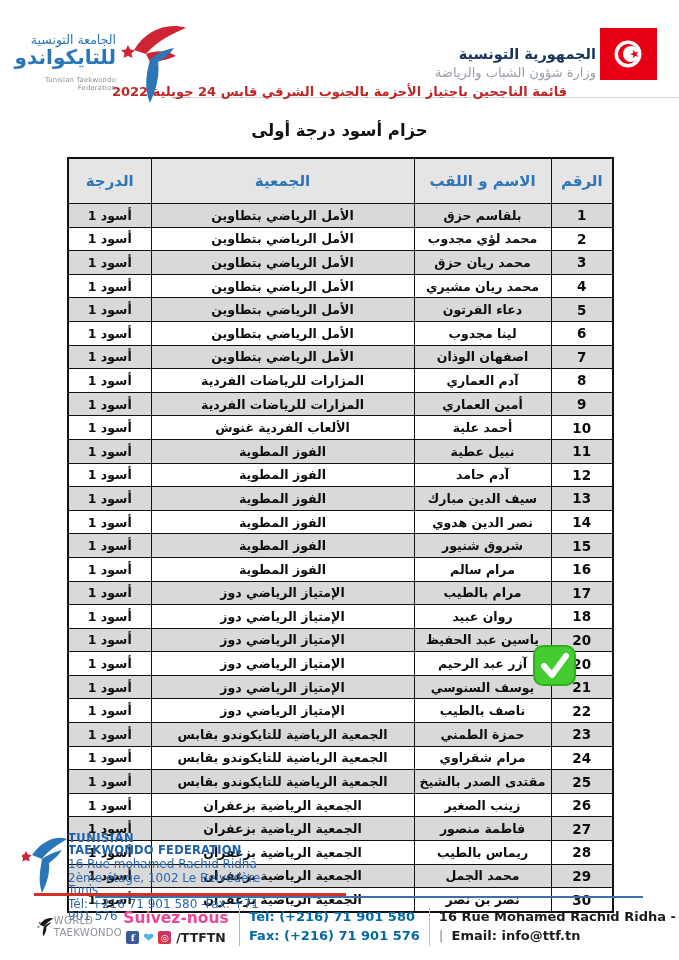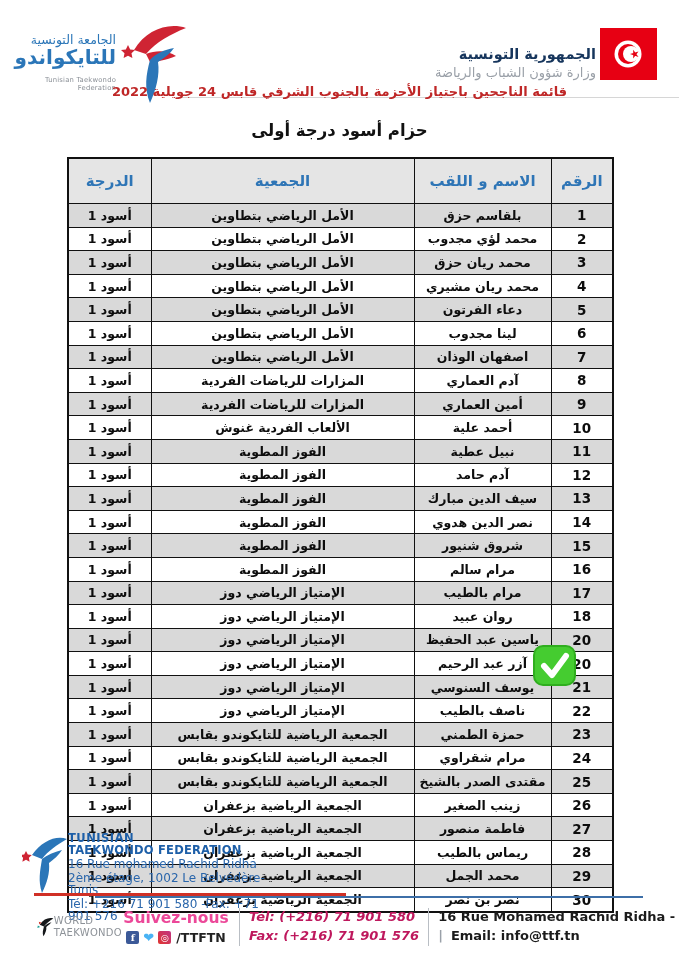--- a/index.html
+++ b/index.html
@@ -63,21 +63,21 @@
   .follow-block{width:108px;flex:none;text-align:center;}
   .follow-label{color:#ec4899;font-size:15.5px;font-weight:bold;}
   .social-row{display:flex;align-items:center;justify-content:center;gap:3px;margin-top:3px;}
   .soc{width:13px;height:13px;border-radius:2px;display:flex;align-items:center;justify-content:center;
        color:#fff;font-size:9.5px;font-weight:bold;}
   .soc.fb{background:#3b5998;font-family:"DejaVu Serif",serif;}
   .soc.tw{background:#ffffff;color:#4ab3f4;font-size:13px;}
   .soc.ig{background:linear-gradient(45deg,#e0342f,#c13584);}
   .handle{color:#222;font-size:12.5px;font-weight:bold;margin-left:2px;}
   .v-div{width:1px;height:38px;background:#b9bec4;margin:0 9px;flex:none;}
-  .contact-block{color:#be185d;font-size:13px;font-weight:600;line-height:1.45;white-space:nowrap;font-style:italic;}
+  .contact-block{color:#0369a1;font-size:13px;font-weight:600;line-height:1.45;white-space:nowrap;}
   .addr-block{color:#1b1b1b;font-size:13px;font-weight:600;line-height:1.45;white-space:nowrap;}
   .addr-line2{display:flex;gap:8px;align-items:center;}
   .email-sep{color:#9aa0a8;}
 </style>
 </head>
 <body>
 
 <div id="page">
 
   <div class="hdr-rule"></div>

